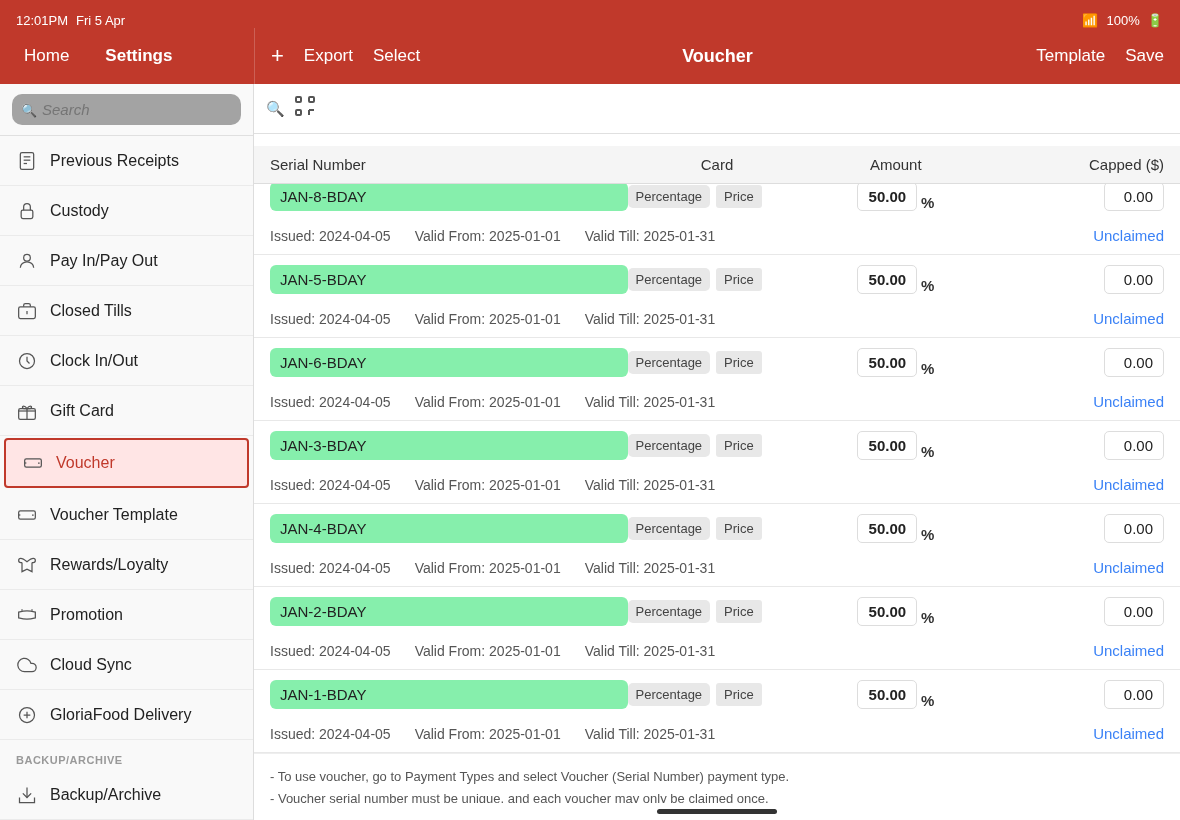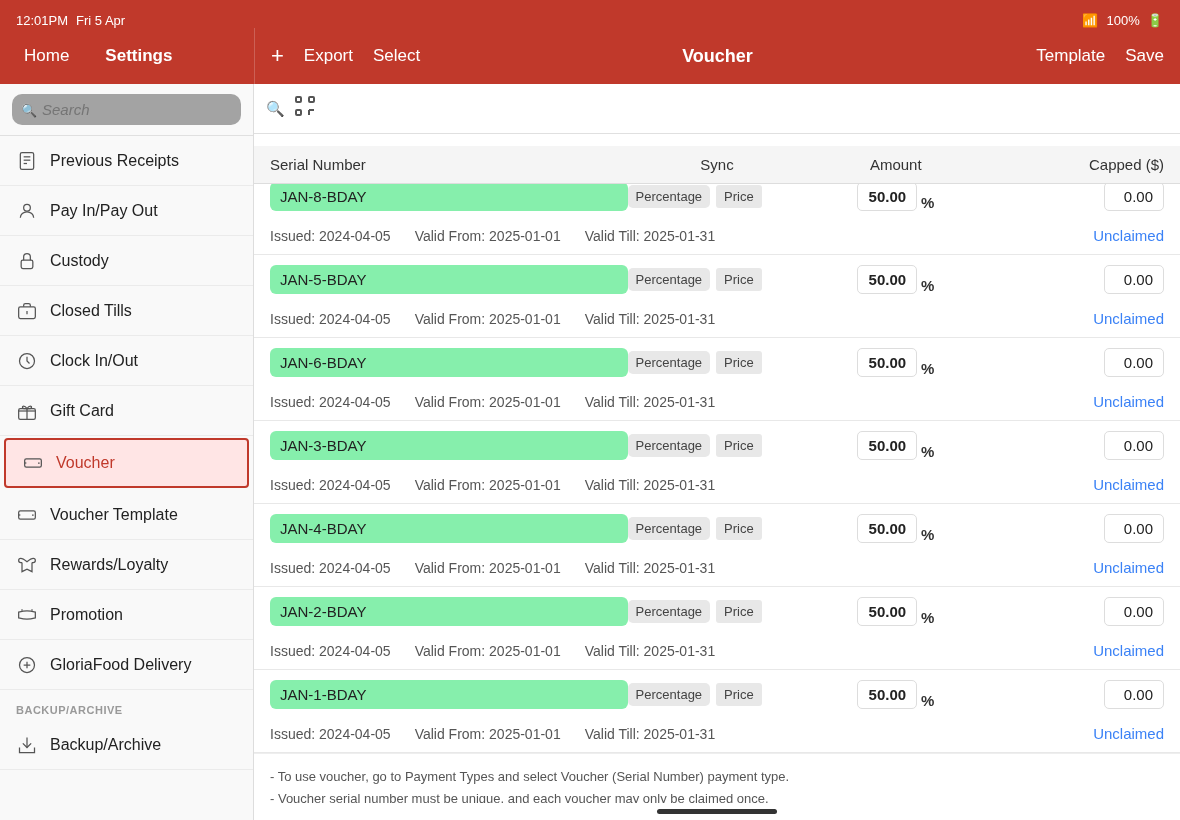--- a/index.html
+++ b/index.html
@@ -387,34 +387,34 @@
               <line x1="8" y1="7" x2="16" y2="7"></line>
               <line x1="8" y1="11" x2="16" y2="11"></line>
               <line x1="8" y1="15" x2="12" y2="15"></line>
             </svg>
           </span>
     <span class="item-label">Previous Receipts</span>
   </div>
         <div class="sidebar-item">
     <span class="sidebar-icon">
             <svg width="20" height="20" viewBox="0 0 24 24" fill="none" stroke="currentColor" stroke-width="1.5">
+              <rect x="5" y="11" width="14" height="10" rx="2"></rect>
+              <path d="M8 11V7a4 4 0 0 1 8 0v4"></path>
+            </svg>
+          </span>
+    <span class="item-label">Custody</span>
+  </div>
+        <div class="sidebar-item">
+    <span class="sidebar-icon">
+            <svg width="20" height="20" viewBox="0 0 24 24" fill="none" stroke="currentColor" stroke-width="1.5">
               <circle cx="12" cy="8" r="4"></circle>
               <path d="M4 20c0-4 3.6-7 8-7s8 3 8 7"></path>
             </svg>
           </span>
     <span class="item-label">Pay In/Pay Out</span>
-  </div>
-        <div class="sidebar-item">
-    <span class="sidebar-icon">
-            <svg width="20" height="20" viewBox="0 0 24 24" fill="none" stroke="currentColor" stroke-width="1.5">
-              <rect x="5" y="11" width="14" height="10" rx="2"></rect>
-              <path d="M8 11V7a4 4 0 0 1 8 0v4"></path>
-            </svg>
-          </span>
-    <span class="item-label">Custody</span>
   </div>
         <div class="sidebar-item">
     <span class="sidebar-icon">
             <svg width="20" height="20" viewBox="0 0 24 24" fill="none" stroke="currentColor" stroke-width="1.5">
               <rect x="2" y="7" width="20" height="14" rx="2"></rect>
               <path d="M16 7V5a2 2 0 0 0-2-2h-4a2 2 0 0 0-2 2v2"></path>
               <line x1="12" y1="12" x2="12" y2="16"></line>
             </svg>
           </span>
     <span class="item-label">Closed Tills</span>
@@ -470,20 +470,28 @@
     <span class="item-label">Rewards/Loyalty</span>
   </div>
         <div class="sidebar-item">
     <span class="sidebar-icon">
             <svg width="20" height="20" viewBox="0 0 24 24" fill="none" stroke="currentColor" stroke-width="1.5">
               <path d="M22 8.5C22 8.5 16 7 12 7S2 8.5 2 8.5v7C2 15.5 8 17 12 17s10-1.5 10-1.5V8.5z"></path>
               <path d="M6 7V5M18 7V5"></path>
             </svg>
           </span>
     <span class="item-label">Promotion</span>
+  </div>
+        <div class="sidebar-item">
+    <span class="sidebar-icon">
+            <svg width="20" height="20" viewBox="0 0 24 24" fill="none" stroke="currentColor" stroke-width="1.5">
+              <path d="M18 10h-1.26A8 8 0 1 0 9 20h9a5 5 0 0 0 0-10z"></path>
+            </svg>
+          </span>
+    <span class="item-label">Cloud Sync</span>
   </div>
         <div class="sidebar-item">
     <span class="sidebar-icon">
             <svg width="20" height="20" viewBox="0 0 24 24" fill="none" stroke="currentColor" stroke-width="1.5">
               <circle cx="12" cy="12" r="9"></circle>
               <path d="M12 8v8M8 12h8"></path>
             </svg>
           </span>
     <span class="item-label">GloriaFood Delivery</span>
   </div>
@@ -514,21 +522,21 @@
           <line x1="16" y1="16" x2="16" y2="21"></line>
           <line x1="21" y1="21" x2="21" y2="21"></line>
         </svg>
       </span>
     </div>
 
     <div class="voucher-table">
 
       <div class="table-header">
         <span>Serial Number</span>
-        <span style="text-align:center;">Sync</span>
+        <span style="text-align:center;">Card</span>
         <span style="text-align:center;">Amount</span>
         <span style="text-align:right;">Capped ($)</span>
       </div>
 
       <div id="voucher-rows-container">
           <div class="voucher-row-group">
     <div class="voucher-main-row">
       <div>
         <input class="serial-input" type="text" value="JAN-8-BDAY" style="">
       </div>

